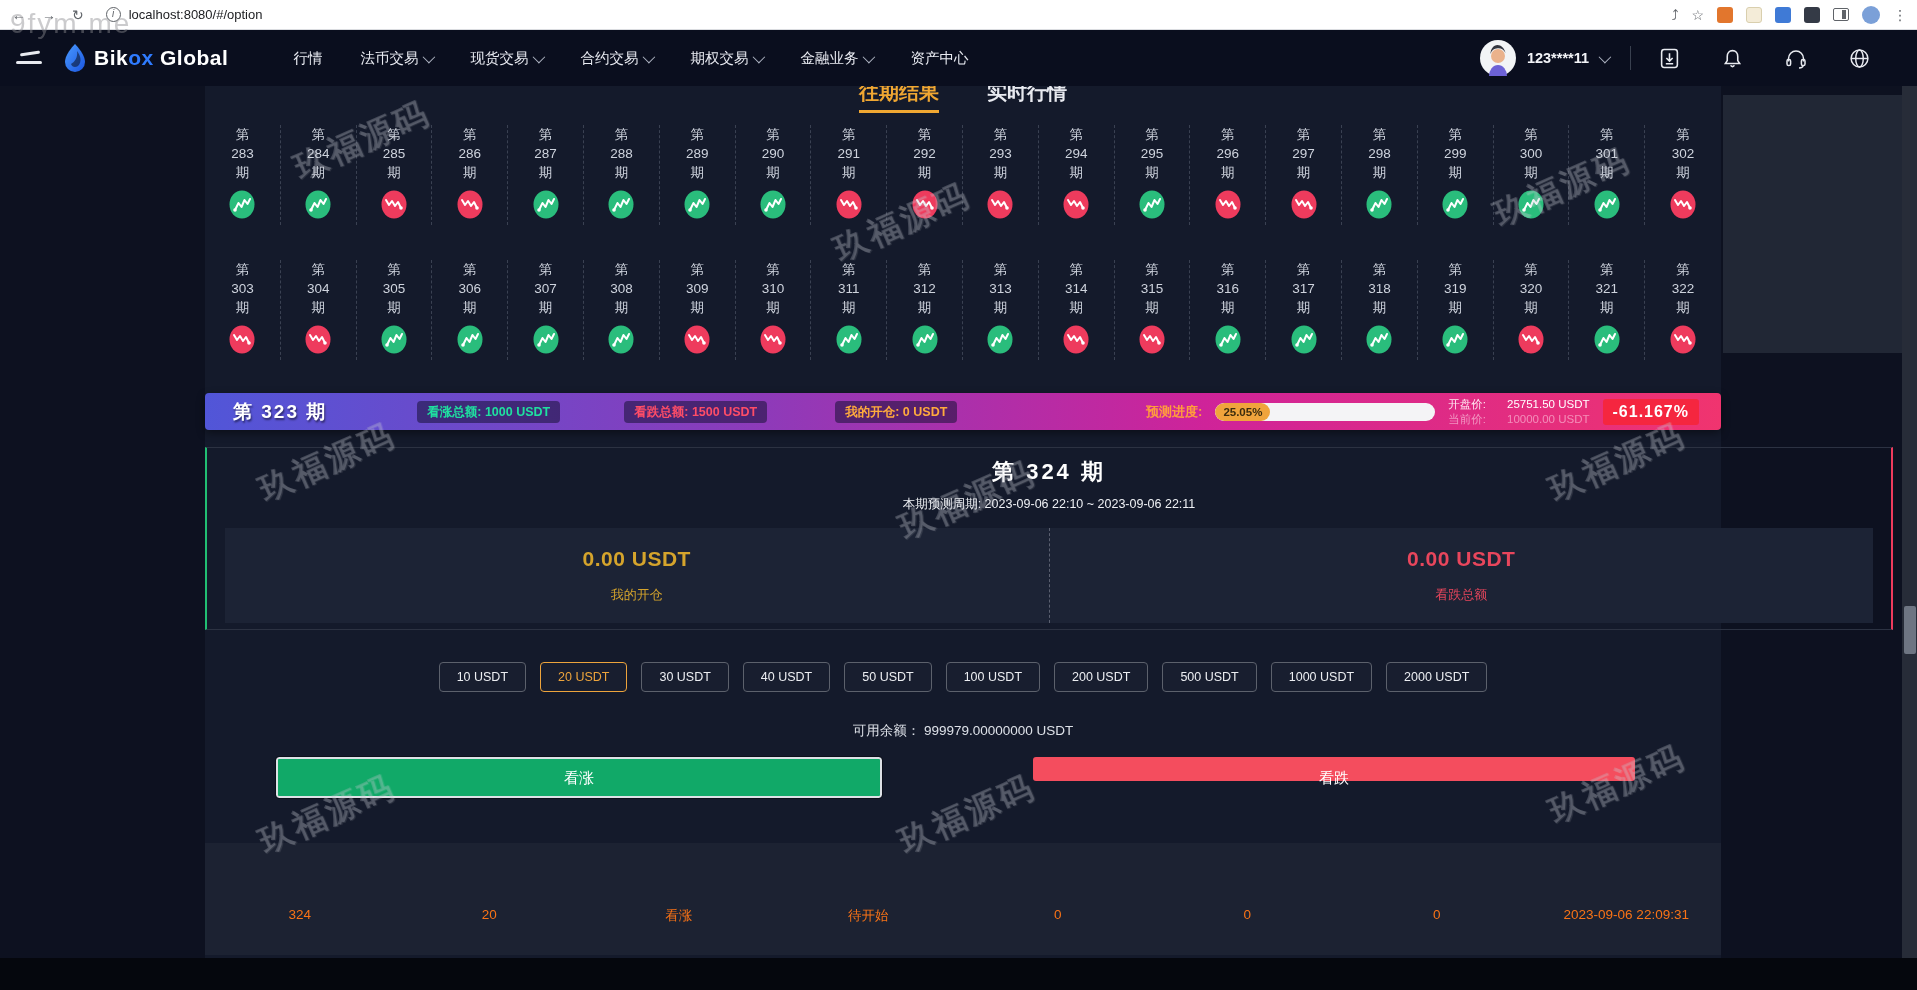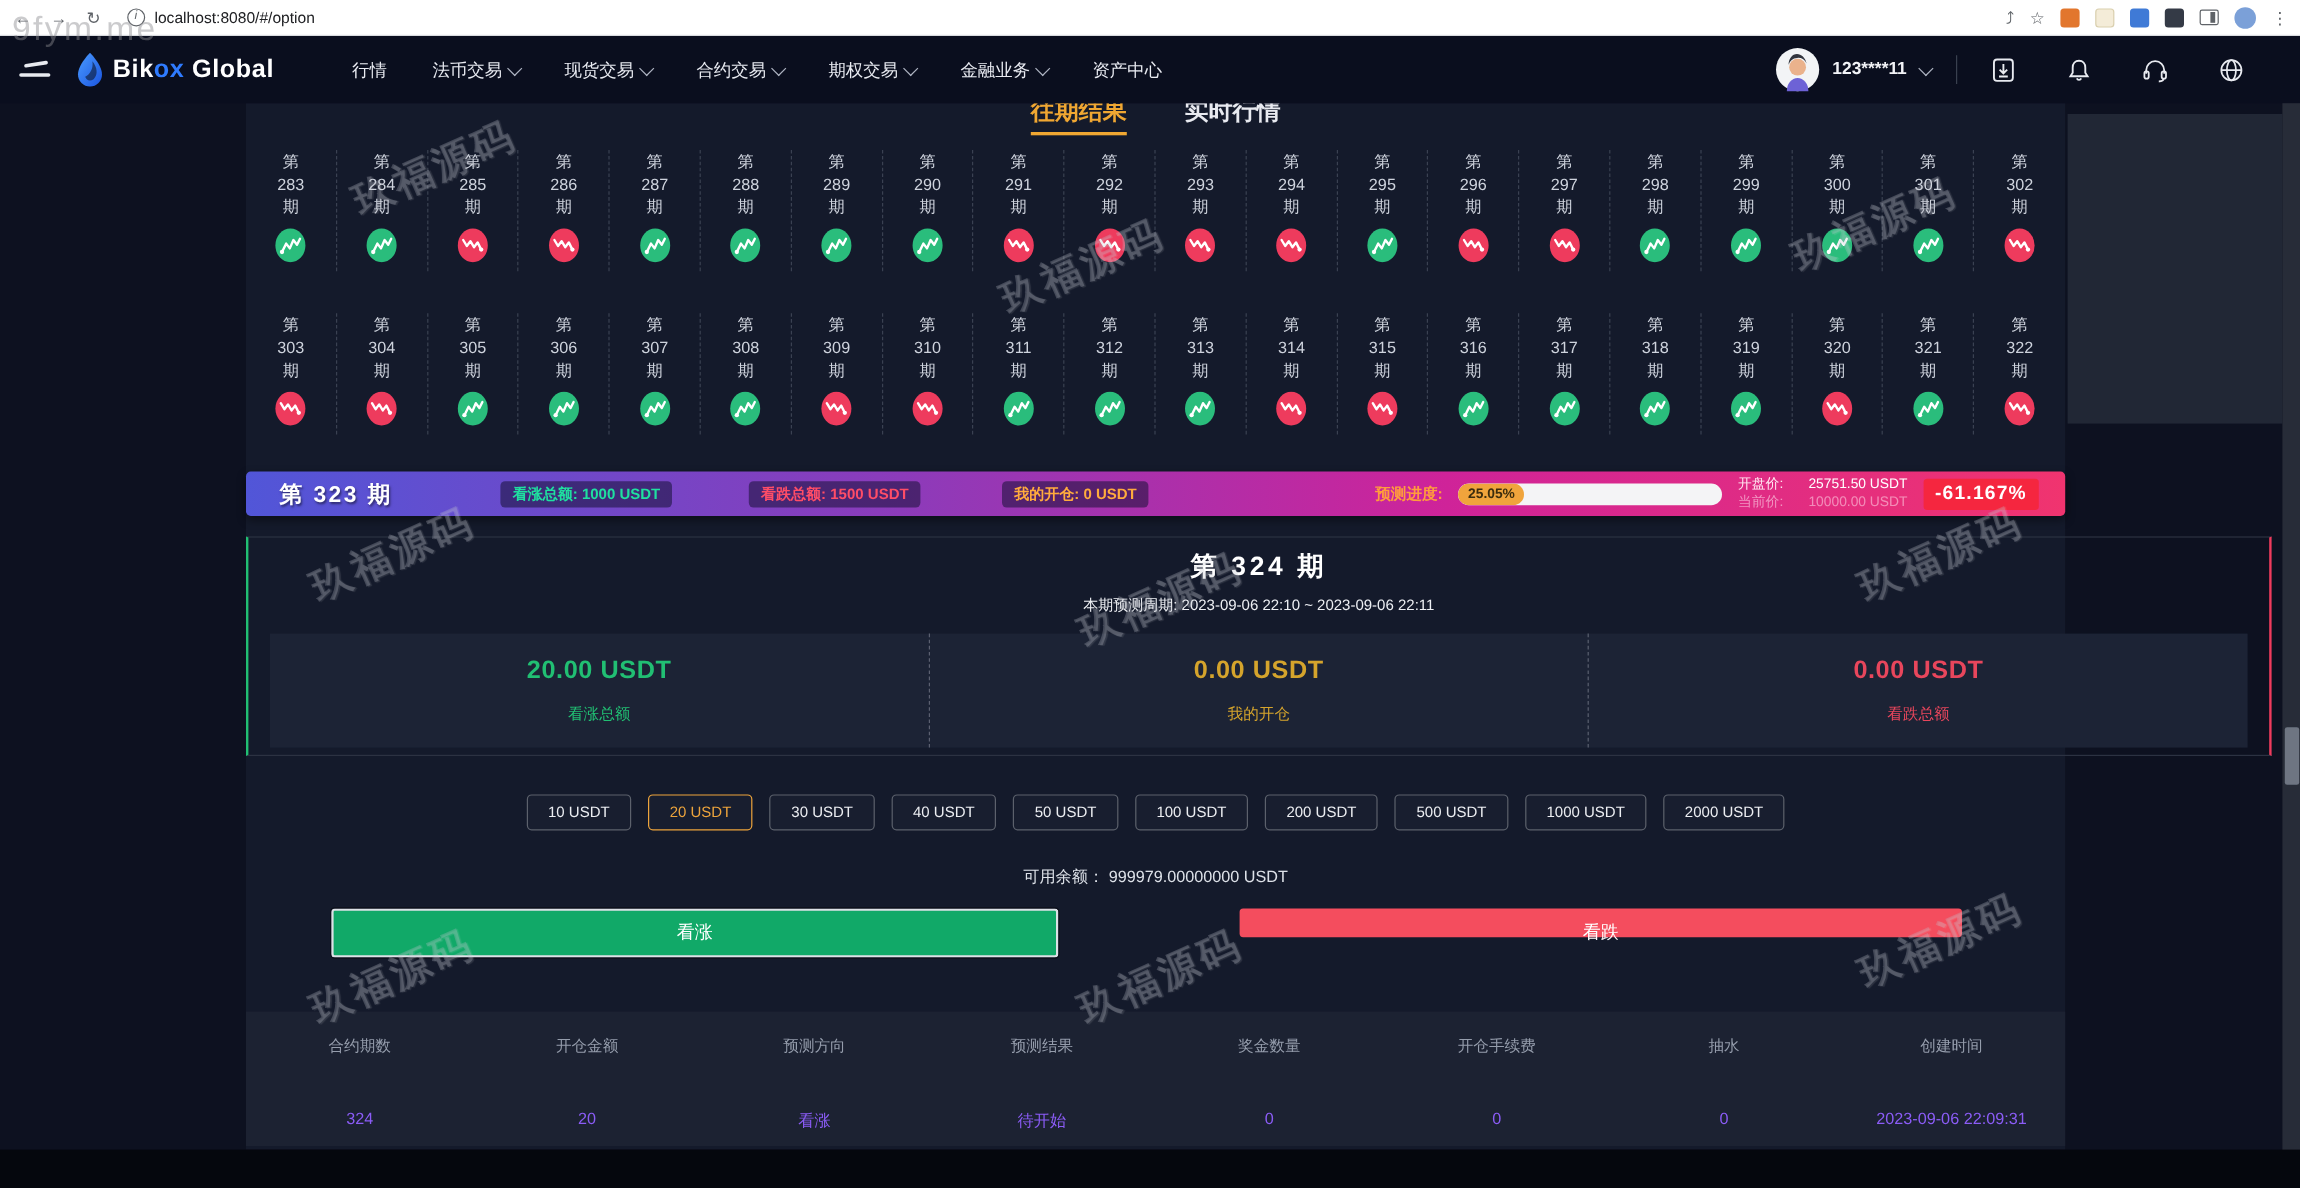--- a/index.html
+++ b/index.html
@@ -130,21 +130,21 @@
               color:#fff; font-size:15px; text-align:center; line-height:37px; cursor:pointer; }
   .btn-bear { position:absolute; left:1033px; top:757px; width:602px; height:24px; background:#f44d5e;
               border:none; border-radius:3px; color:#fff; font-size:15px; text-align:center;
               line-height:41px; cursor:pointer; }
 
   
   .orders { position:absolute; left:205px; top:843px; width:1516px; height:112px; background:#1c2232; padding-top:20px; }
   .orow { display:grid; grid-template-columns:repeat(8,1fr); }
   .orow .th { text-align:center; font-size:13px; color:#959dac; }
   .orow.body { margin-top:44px; }
-  .orow .td { text-align:center; font-size:13.5px; color:#8b5cf6; }
+  .orow .td { text-align:center; font-size:13.5px; color:#f97316; }
 
   .footer { position:absolute; left:0; top:958px; width:1917px; height:32px; background:#05070d; }
 
   
   .wm { position:absolute; font-size:33px; font-weight:bold; color:rgba(185,190,202,.28);
         transform:rotate(-24deg); letter-spacing:3px; pointer-events:none; z-index:15;
         text-shadow:1px 1px 1px rgba(255,255,255,.12); white-space:nowrap; }
   .wm.p1 { left:290px; top:118px; } .wm.p2 { left:830px; top:200px; } .wm.p3 { left:1490px; top:165px; }
   .wm.p4 { left:255px; top:440px; } .wm.p5 { left:895px; top:478px; } .wm.p6 { left:1545px; top:440px; }
   .wm.p7 { left:255px; top:792px; } .wm.p8 { left:895px; top:792px; } .wm.p9 { left:1545px; top:762px; }
@@ -502,24 +502,20 @@
         </div>
     </div>
     <span class="change">-61.167%</span>
   </div>
 </div>
 
 <div class="round-box">
   <div class="round-title">第 324 期</div>
   <div class="round-period">本期预测周期: 2023-09-06 22:10 ~ 2023-09-06 22:11</div>
   <div class="stats">
-      <div class="stat green">
-        <div class="sv">20.00 USDT</div>
-        <div class="sl">看涨总额</div>
-      </div>
       <div class="stat yellow">
         <div class="sv">0.00 USDT</div>
         <div class="sl">我的开仓</div>
       </div>
       <div class="stat red">
         <div class="sv">0.00 USDT</div>
         <div class="sl">看跌总额</div>
       </div>
     </div>
 </div>
@@ -538,30 +534,20 @@
   </div>
 
 <div class="balance">
   <span>可用余额：</span>&nbsp;<span>999979.00000000 USDT</span>
 </div>
 
 <button class="btn-bull">看涨</button>
 <button class="btn-bear">看跌</button>
 
 <div class="orders">
-  <div class="orow head">
-      <div class="th">合约期数</div>
-      <div class="th">开仓金额</div>
-      <div class="th">预测方向</div>
-      <div class="th">预测结果</div>
-      <div class="th">奖金数量</div>
-      <div class="th">开仓手续费</div>
-      <div class="th">抽水</div>
-      <div class="th">创建时间</div>
-    </div>
   <div class="orow body">
       <div class="td">324</div>
       <div class="td">20</div>
       <div class="td">看涨</div>
       <div class="td">待开始</div>
       <div class="td">0</div>
       <div class="td">0</div>
       <div class="td">0</div>
       <div class="td">2023-09-06 22:09:31</div>
     </div>

